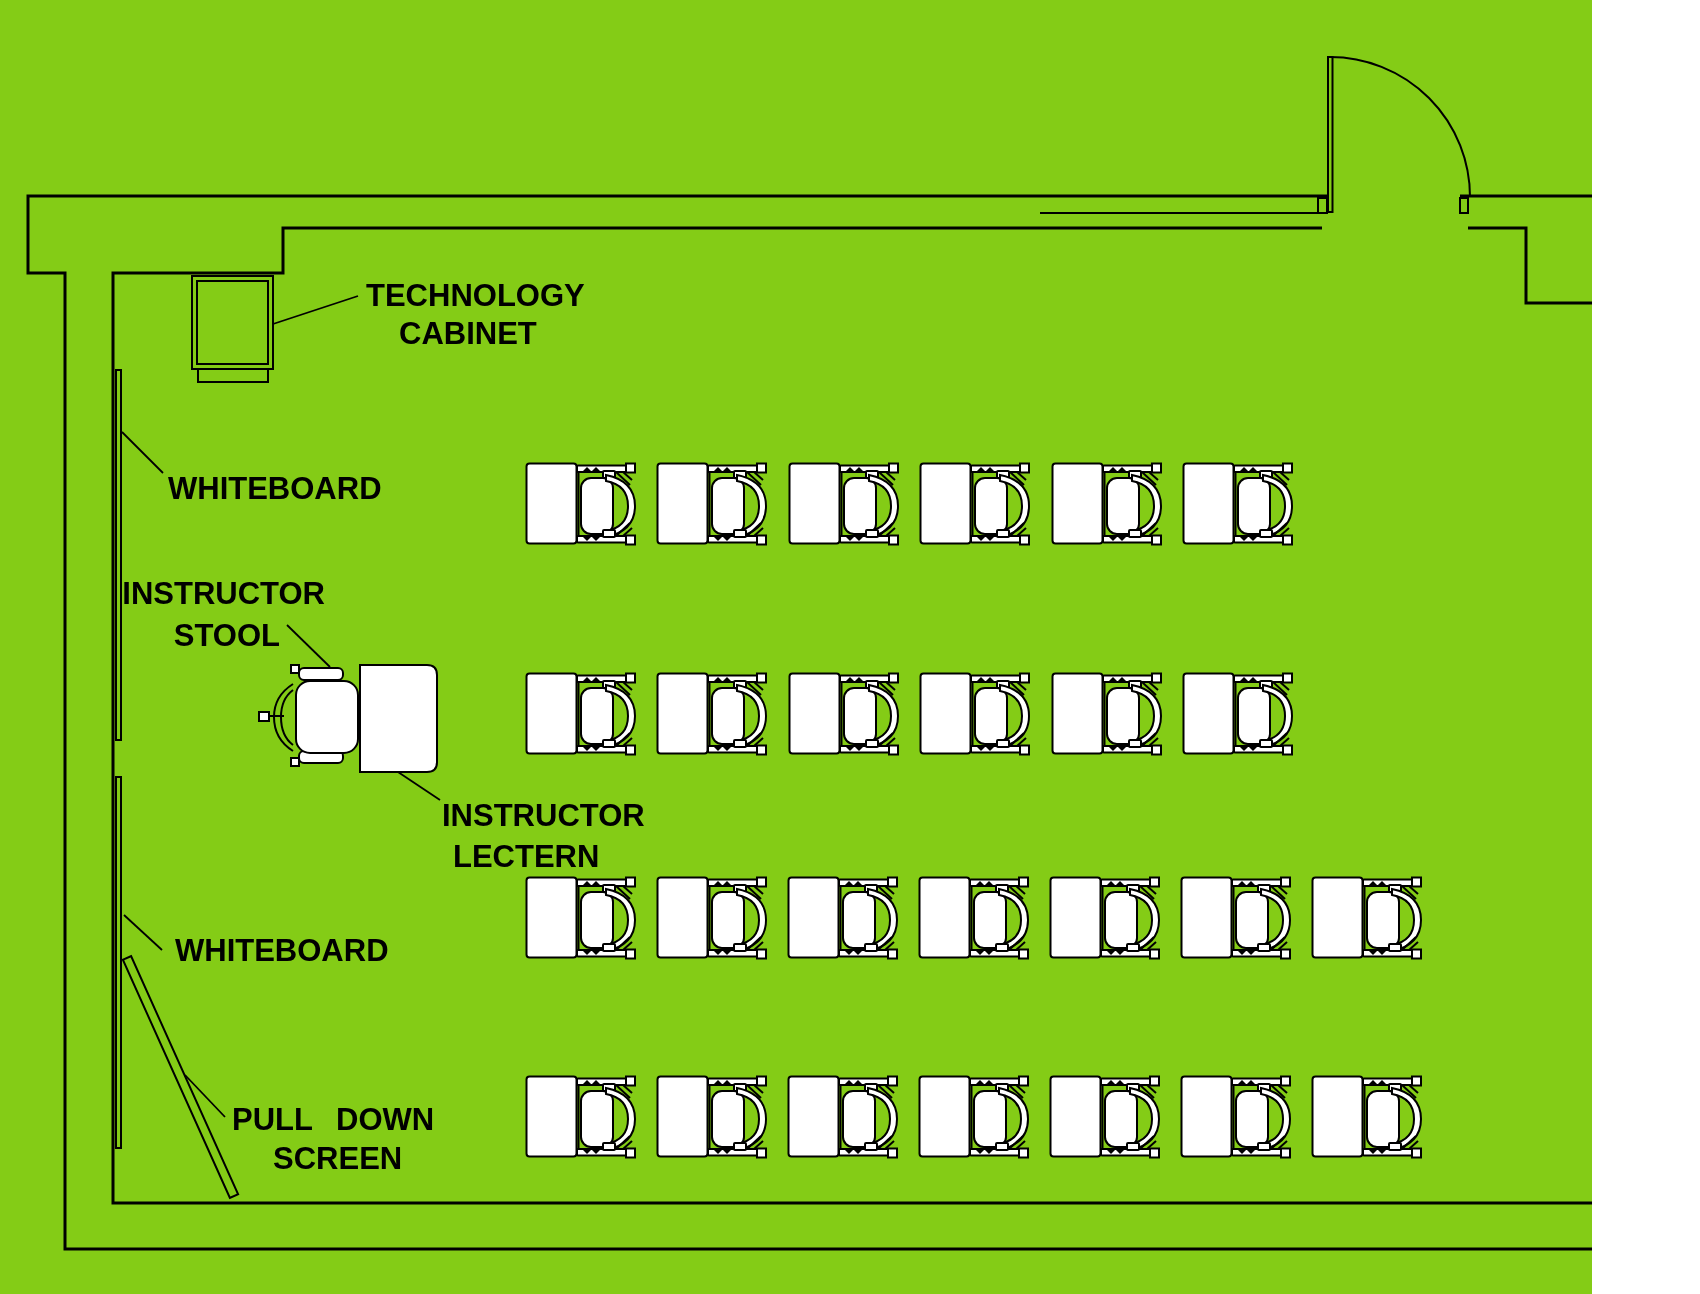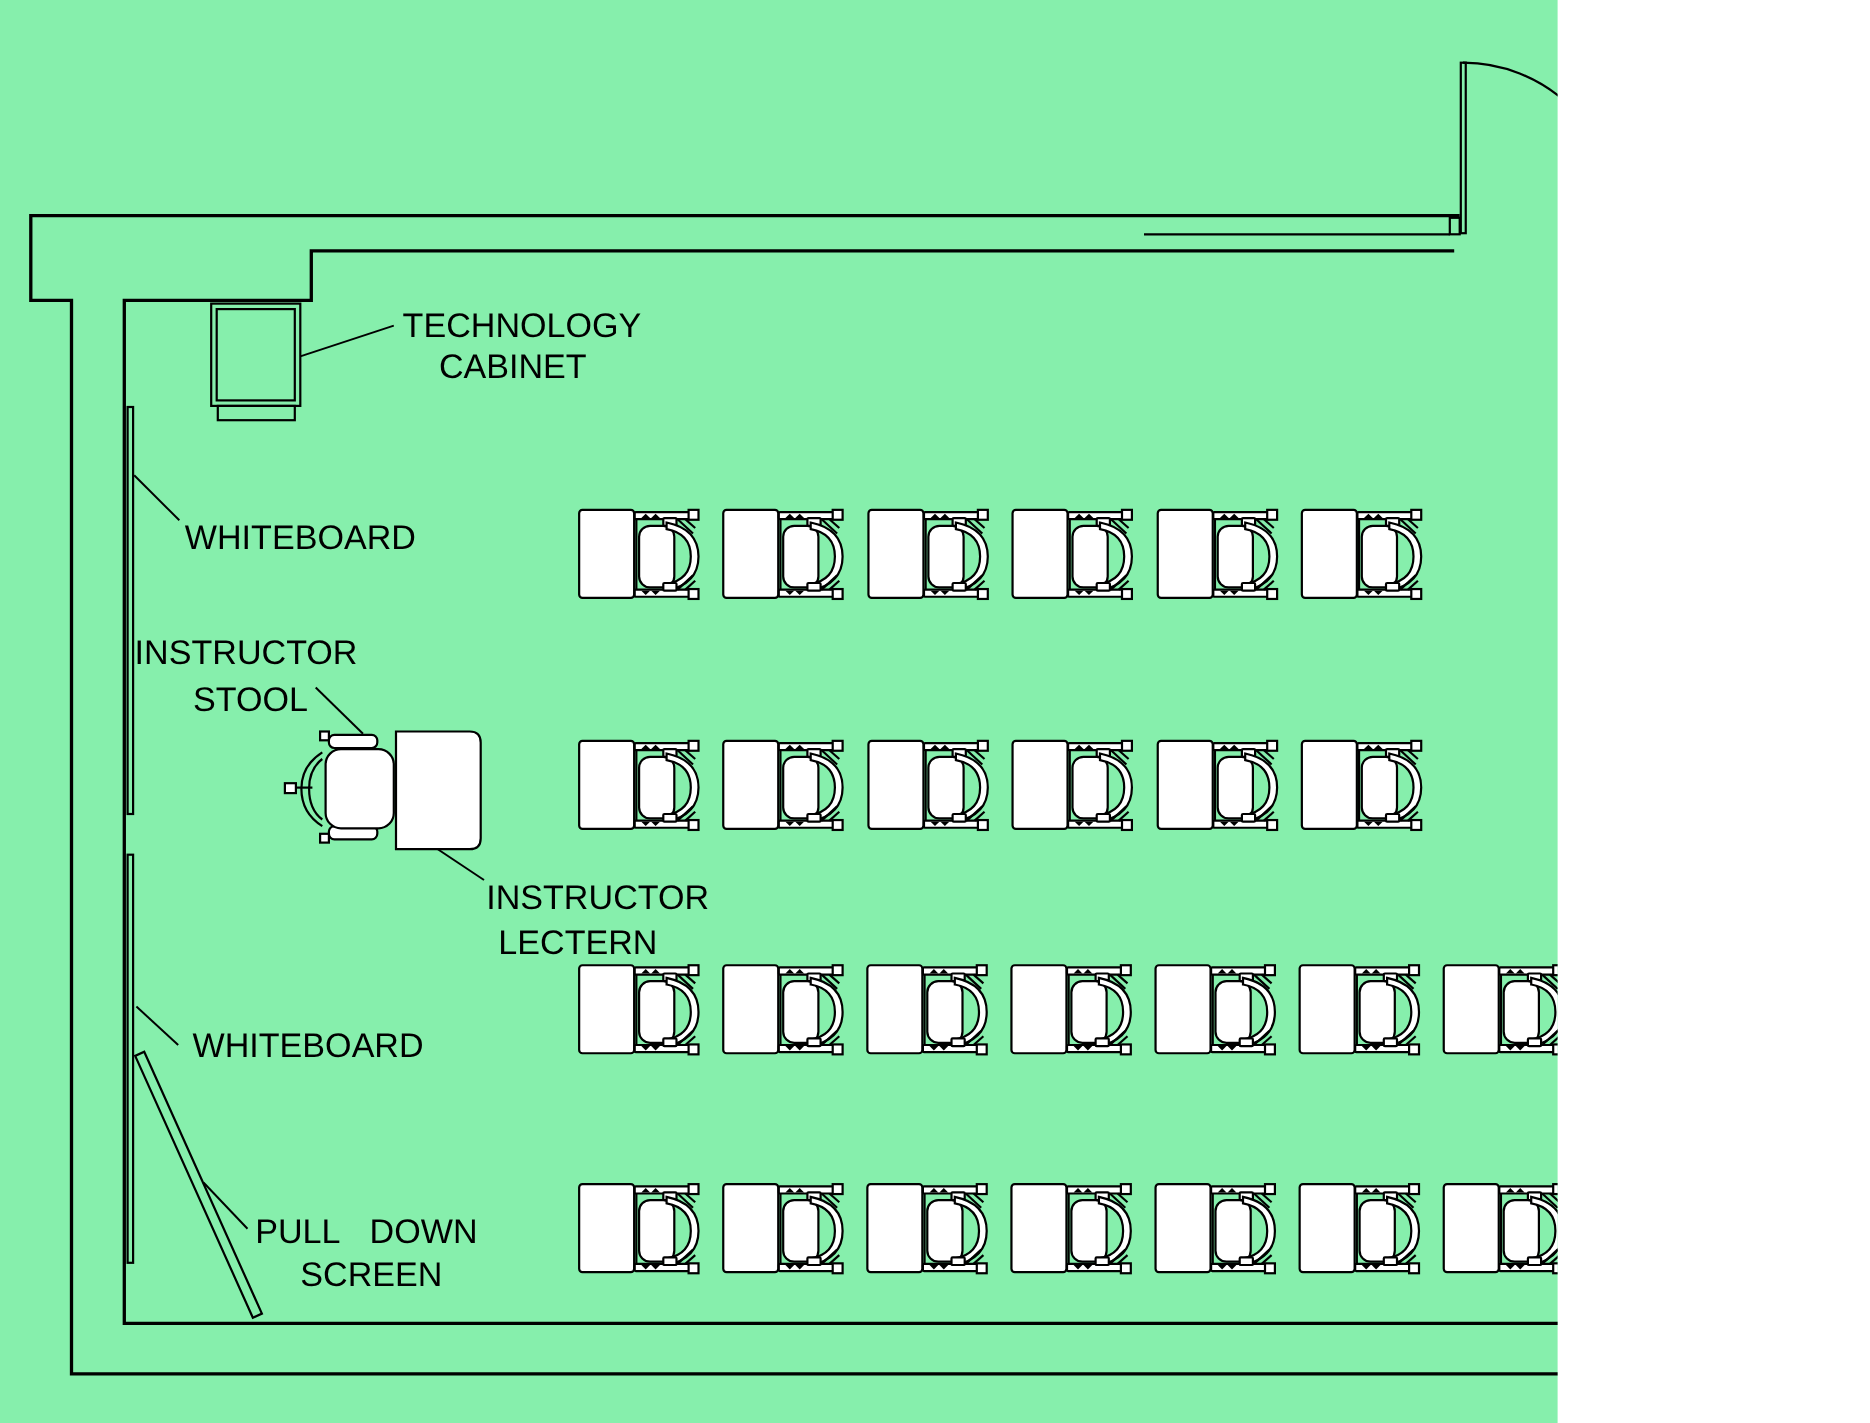--- a/index.html
+++ b/index.html
@@ -1,16 +1,16 @@
 <!DOCTYPE html>
 <html><head>
 <meta charset="utf-8">
 <style>
   html,body{margin:0;padding:0;background:#ffffff;}
-  .stage{position:relative;width:1416px;height:1294px;background:#86efac;overflow:hidden;}
+  .stage{position:relative;width:1592px;height:1294px;background:#84cc16;overflow:hidden;font-weight:bold;}
   svg{display:block;}
   text{font-family:"Liberation Sans", sans-serif;font-size:31px;fill:#000;letter-spacing:0px;}
   .wall{fill:none;stroke:#000;stroke-width:3;}
   .thin{fill:none;stroke:#000;stroke-width:2;}
   .furn{fill:#fff;stroke:#000;stroke-width:2;}
   .leader{fill:none;stroke:#000;stroke-width:1.8;}
 </style>
 </head>
 <body>
 

